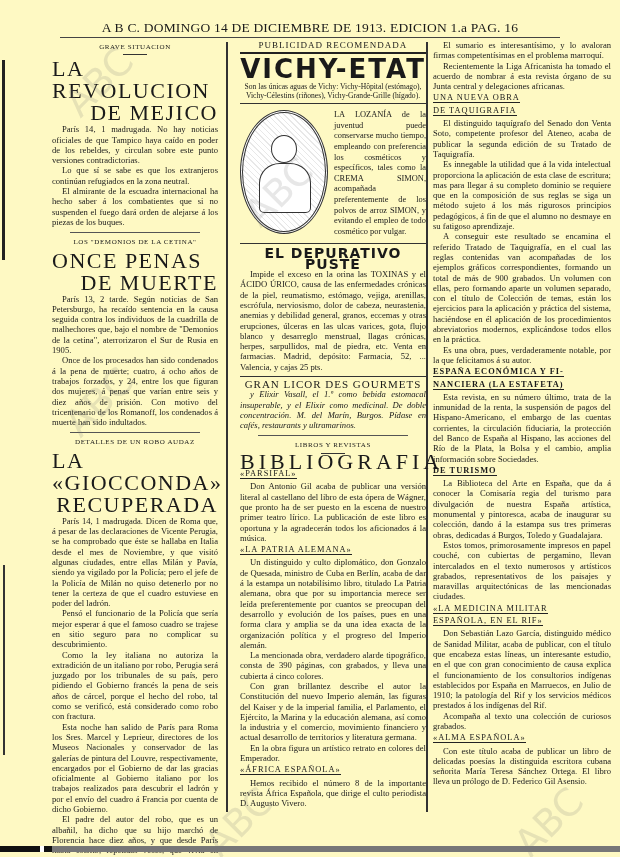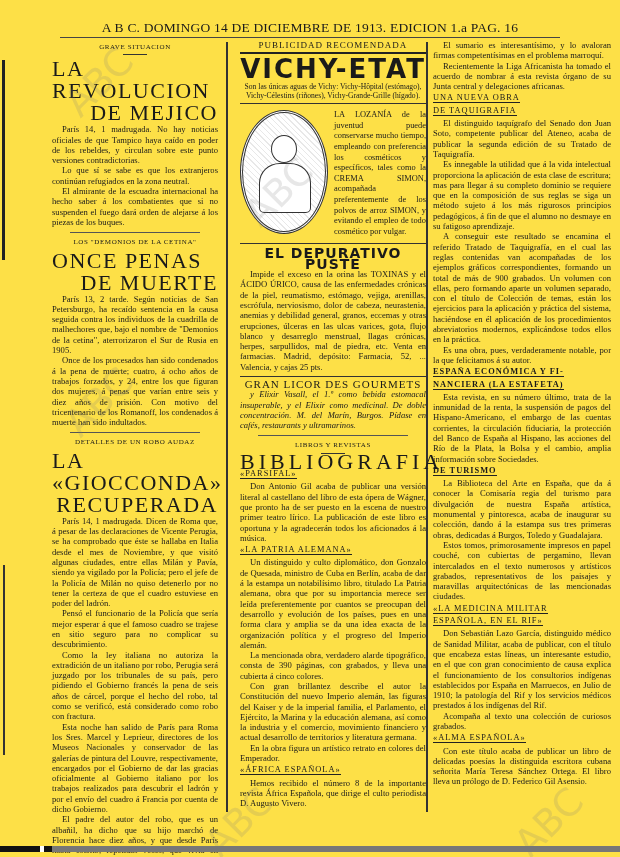--- a/index.html
+++ b/index.html
@@ -1,17 +1,17 @@
 <!DOCTYPE html>
 <html><head>
 <meta charset="utf-8">
 <style>
   html,body{margin:0;padding:0;background:#fff;}
   body{width:620px;height:857px;position:relative;overflow:hidden;font-family:"Liberation Serif","DejaVu Serif",serif;color:#1a1a1a;}
-  .page{position:absolute;left:0;top:0;width:620px;height:857px;background:#fde047;}
+  .page{position:absolute;left:0;top:0;width:620px;height:857px;background:#fef9c3;}
   .edge-left{position:absolute;left:2px;top:60px;width:3px;height:200px;background:#222;}
   .edge-left2{position:absolute;left:3px;top:565px;width:2px;height:190px;background:#333;}
   .masthead{position:absolute;left:60px;top:20px;width:500px;text-align:center;font-size:13.5px;letter-spacing:0.2px;border-bottom:1px solid #444;padding-bottom:1px;}
   .col{position:absolute;top:40px;font-size:8.6px;line-height:10.3px;text-align:justify;}
   .col1{left:52px;width:166px;}
   .col2{left:240px;width:186px;}
   .col3{left:433px;width:178px;}
   .rule-v{position:absolute;width:1.5px;background:#333;}
   .kicker{font-size:7px;letter-spacing:0.6px;text-align:center;margin:2px 0 2px;text-transform:uppercase;}
   .kicker-line{width:24px;height:1px;background:#333;margin:1px auto 3px;}
@@ -106,21 +106,21 @@
     <p class="para">En la obra figura un artístico retrato en colores del Emperador.</p>
     <div class="sub-r u"><span>«ÁFRICA ESPAÑOLA»</span></div>
     <p class="para">Hemos recibido el número 8 de la importante revista África Española, que dirige el culto periodista D. Augusto Vivero.</p>
   </div>
 
   <div class="col col3">
     <p class="para">El sumario es interesantísimo, y lo avaloran firmas competentísimas en el problema marroquí.</p>
     <p class="para">Recientemente la Liga Africanista ha tomado el acuerdo de nombrar á esta revista órgano de su Junta central y delegaciones africanas.</p>
     <div class="sub-r u"><span>UNA NUEVA OBRA</span></div>
     <div class="sub-r u"><span>DE TAQUIGRAFIA</span></div>
-    <p class="para">El distinguido taquígrafo del Senado don Juan Soto, competente publicar del Ateneo, acaba de publicar la segunda edición de su Tratado de Taquigrafía.</p>
+    <p class="para">El distinguido taquígrafo del Senado don Venta Soto, competente profesor del Ateneo, acaba de publicar la segunda edición de su Tratado de Taquigrafía.</p>
     <p class="para">Es innegable la utilidad que á la vida intelectual proporciona la aplicación de esta clase de escritura; mas para llegar á su completo dominio se requiere que en la composición de sus reglas se siga un método sujeto á los más rigurosos principios pedagógicos, á fin de que el alumno no desmaye en su fatigoso aprendizaje.</p>
     <p class="para">A conseguir este resultado se encamina el referido Tratado de Taquigrafía, en el cual las reglas contenidas van acompañadas de los ejemplos gráficos correspondientes, formando un total de más de 900 grabados. Un volumen con ellas, pero formando aparte un volumen separado, con el título de Colección de temas, están los ejercicios para la aplicación y práctica del sistema, haciéndose en él aplicación de los procedimientos abreviatorios modernos, explicándose todos ellos en la práctica.</p>
     <p class="para">Es una obra, pues, verdaderamente notable, por la que felicitamos á su autor.</p>
     <div class="sub-r u bold"><span>ESPAÑA ECONÓMICA Y FI-</span></div>
     <div class="sub-r u bold"><span>NANCIERA (LA ESTAFETA)</span></div>
     <p class="para">Esta revista, en su número último, trata de la inmunidad de la renta, la suspensión de pagos del Hispano-Americano, el embargo de las cuentas corrientes, la circulación fiduciaria, la protección del Banco de España al Hispano, las acciones del Río de la Plata, la Bolsa y el cambio, amplia información sobre Sociedades.</p>
     <div class="sub-r u bold"><span>DE TURISMO</span></div>
     <p class="para">La Biblioteca del Arte en España, que da á conocer la Comisaría regia del turismo para divulgación de nuestra España artística, monumental y pintoresca, acaba de inaugurar su colección, dando á la estampa sus tres primeras obras, dedicadas á Burgos, Toledo y Guadalajara.</p>
     <p class="para">Estos tomos, primorosamente impresos en papel couché, con cubiertas de pergamino, llevan intercalados en el texto numerosos y artísticos grabados, representativos de los paisajes y maravillas arquitectónicas de las mencionadas ciudades.</p>
     <div class="sub-r u"><span>«LA MEDICINA MILITAR</span></div>

